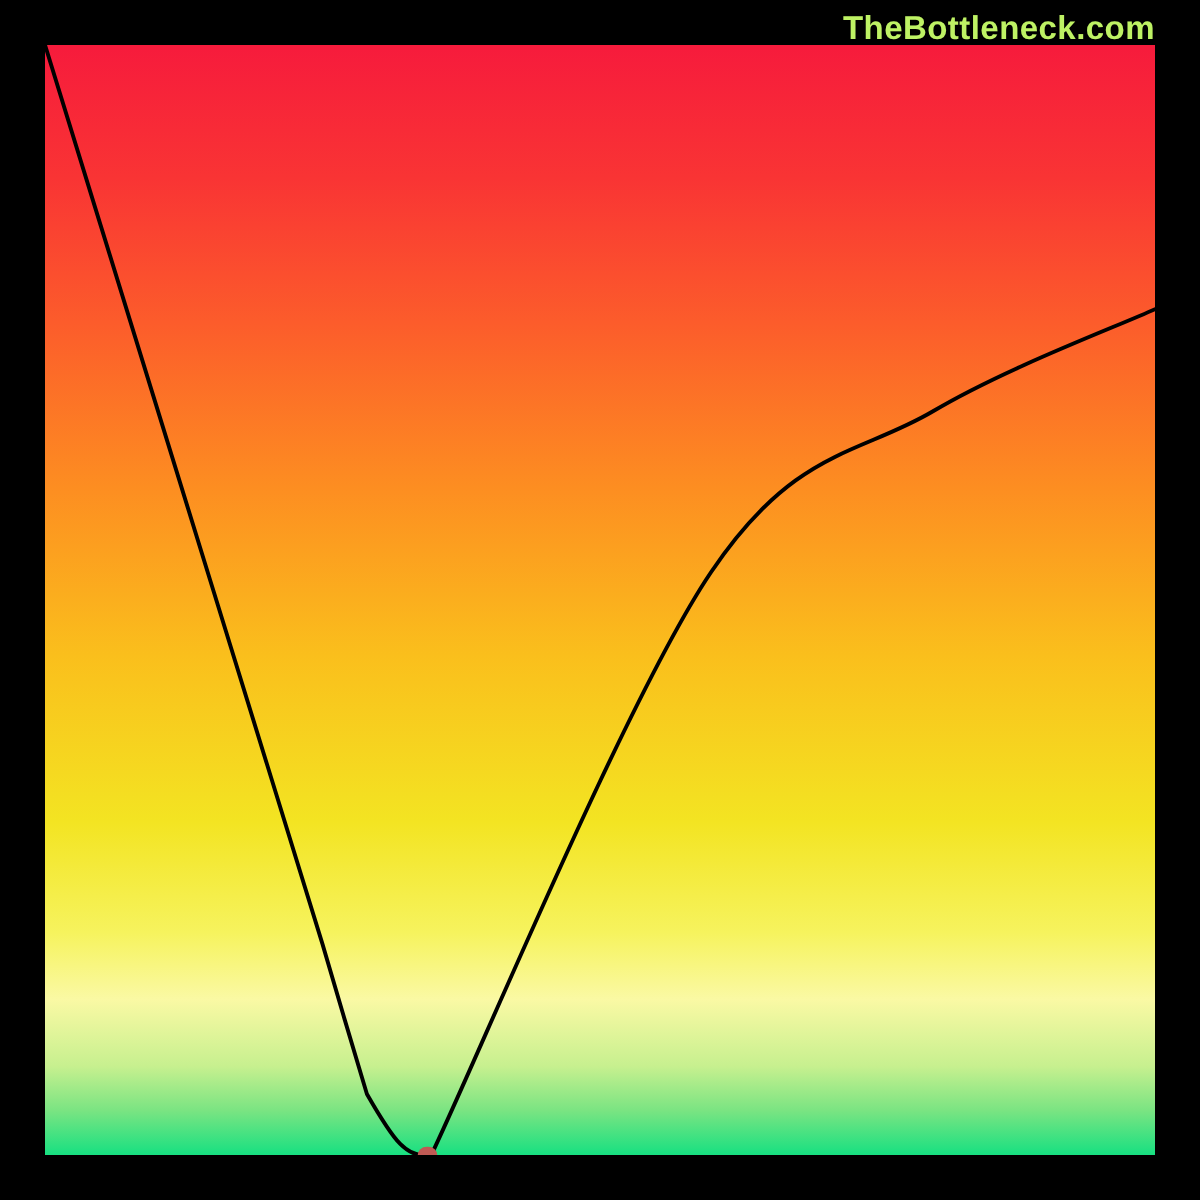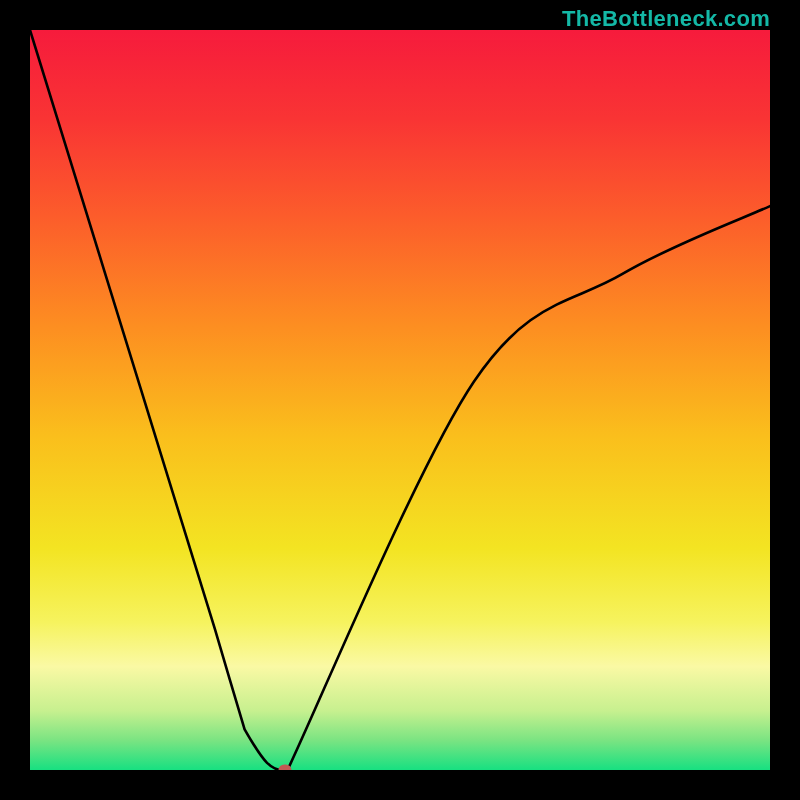--- a/index.html
+++ b/index.html
@@ -29,21 +29,21 @@
     inset: 0;
   }
   .curve-svg {
     position: absolute;
     inset: 0;
   }
   .watermark {
     position: absolute;
     top: 6px;
     right: 30px;
-    color: #14b8a6;
+    color: #bef264;
     font-size: 22px;
     font-weight: 600;
     letter-spacing: 0.3px;
   }
   .marker {
     position: absolute;
     width: 13px;
     height: 11px;
     background: #c05a54;
     border-radius: 50% / 55%;

